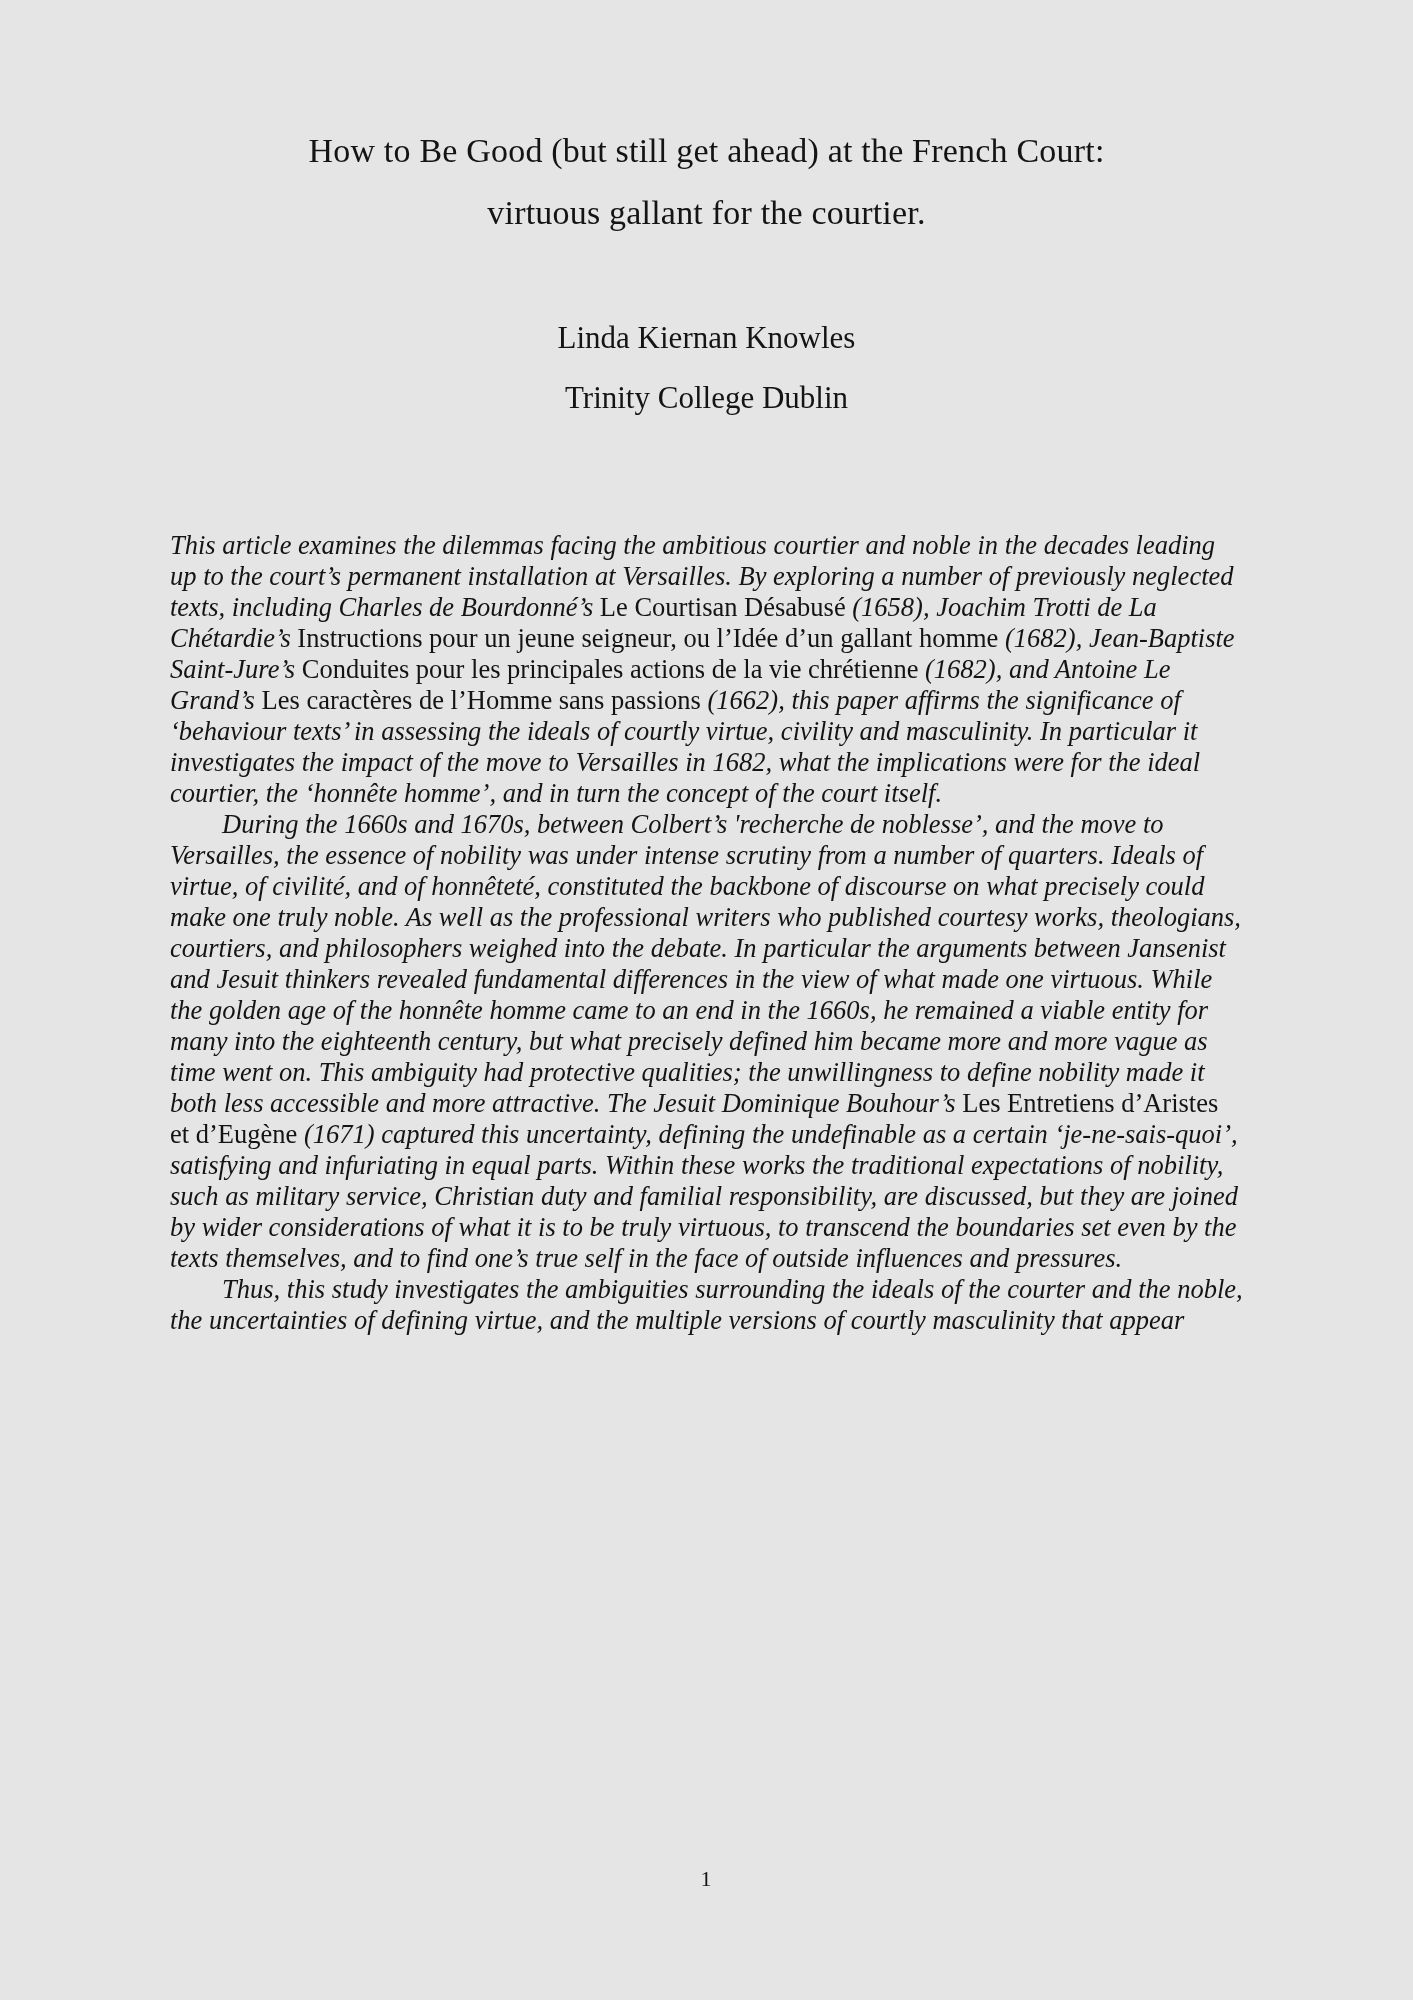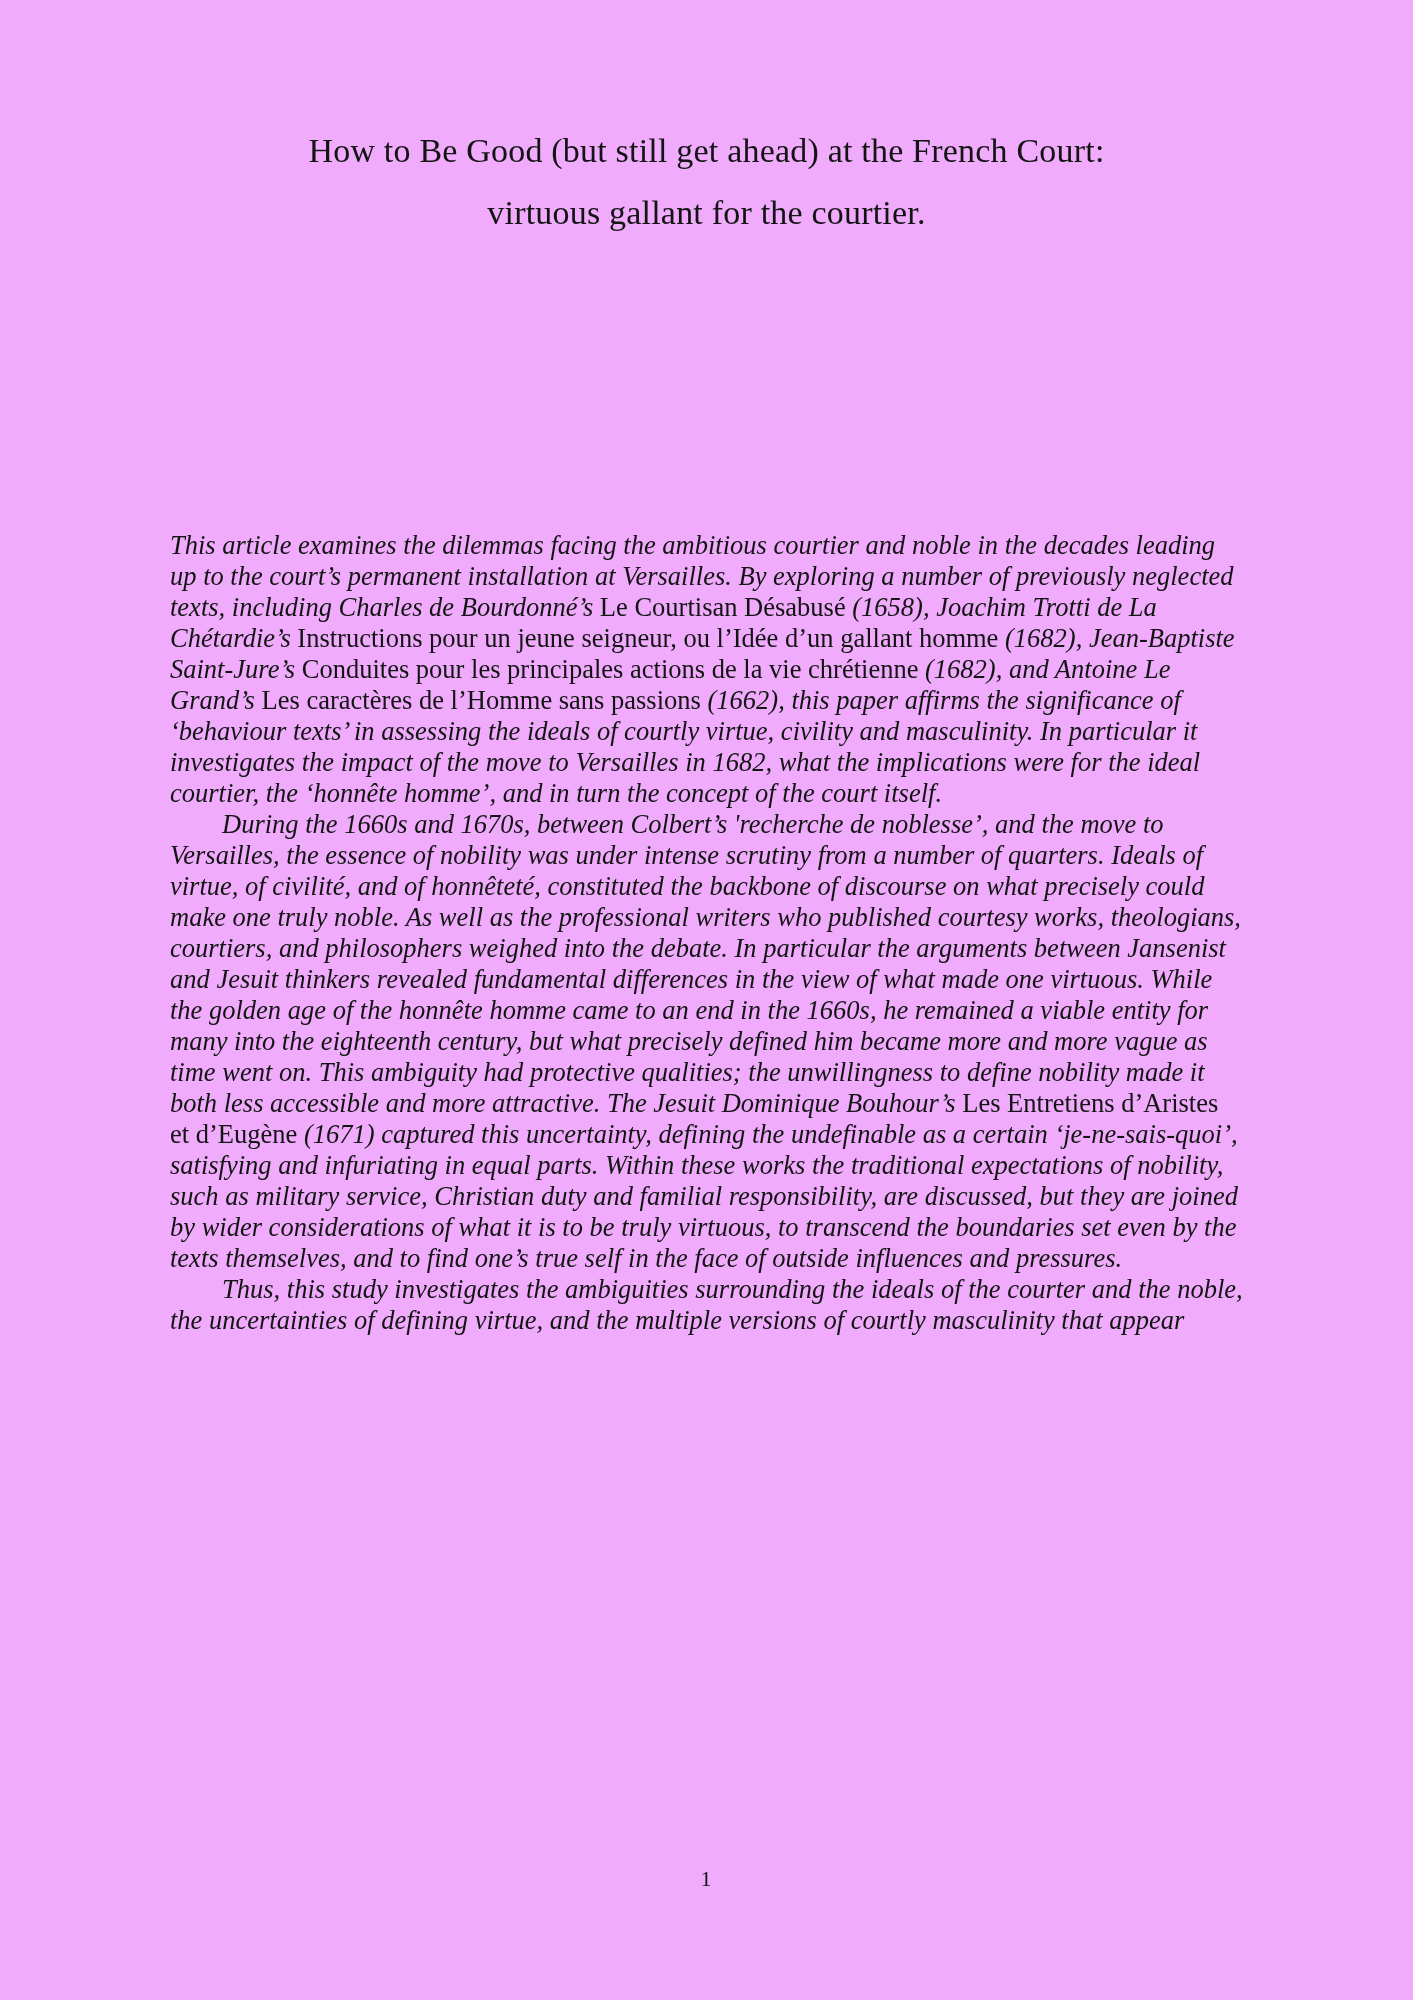--- a/index.html
+++ b/index.html
@@ -4,21 +4,21 @@
 <style>
   html, body {
     margin: 0;
     padding: 0;
     background: #ffffff;
   }
   .page {
     position: relative;
     width: 1413px;
     height: 2000px;
-    background: #f0abfc;
+    background: #e5e5e5;
     color: #141414;
     font-family: "Liberation Serif", serif;
     overflow: hidden;
   }
   .title-block {
     position: absolute;
     top: 120px;
     left: 0;
     width: 100%;
     text-align: center;
@@ -68,20 +68,24 @@
 </head>
 <body>
 
 <div class="page">
 
   <div class="title-block">
     <div>How to Be Good (but still get ahead) at the French Court:</div>
     <div>virtuous gallant for the courtier.</div>
   </div>
 
+  <div class="author-block">
+    <div>Linda Kiernan Knowles</div>
+    <div>Trinity College Dublin</div>
+  </div>
 
   <div class="body-block">
       <p class="para"><span class="ital">This article examines the dilemmas facing the ambitious courtier and noble in the decades leading up to the court’s permanent installation at Versailles. By exploring a number of previously neglected texts, including Charles de Bourdonné’s </span><span class="roman">Le Courtisan Désabusé </span><span class="ital">(1658), Joachim Trotti de La Chétardie’s </span><span class="roman">Instructions pour un jeune seigneur, ou l’Idée d’un gallant homme </span><span class="ital">(1682), Jean-Baptiste Saint-Jure’s </span><span class="roman">Conduites pour les principales actions de la vie chrétienne </span><span class="ital">(1682), and Antoine Le Grand’s </span><span class="roman">Les caractères de l’Homme sans passions </span><span class="ital">(1662), this paper affirms the significance of ‘behaviour texts’ in assessing the ideals of courtly virtue, civility and masculinity. In particular it investigates the impact of the move to Versailles in 1682, what the implications were for the ideal courtier, the ‘honnête homme’, and in turn the concept of the court itself.</span></p>
       <p class="para indent"><span class="ital">During the 1660s and 1670s, between Colbert’s 'recherche de noblesse’, and the move to Versailles, the essence of nobility was under intense scrutiny from a number of quarters. Ideals of virtue, of civilité, and of honnêteté, constituted the backbone of discourse on what precisely could make one truly noble. As well as the professional writers who published courtesy works, theologians, courtiers, and philosophers weighed into the debate. In particular the arguments between Jansenist and Jesuit thinkers revealed fundamental differences in the view of what made one virtuous. While the golden age of the honnête homme came to an end in the 1660s, he remained a viable entity for many into the eighteenth century, but what precisely defined him became more and more vague as time went on. This ambiguity had protective qualities; the unwillingness to define nobility made it both less accessible and more attractive. The Jesuit Dominique Bouhour’s </span><span class="roman">Les Entretiens d’Aristes et d’Eugène </span><span class="ital">(1671) captured this uncertainty, defining the undefinable as a certain ‘je-ne-sais-quoi’, satisfying and infuriating in equal parts. Within these works the traditional expectations of nobility, such as military service, Christian duty and familial responsibility, are discussed, but they are joined by wider considerations of what it is to be truly virtuous, to transcend the boundaries set even by the texts themselves, and to find one’s true self in the face of outside influences and pressures.</span></p>
       <p class="para indent"><span class="ital">Thus, this study investigates the ambiguities surrounding the ideals of the courter and the noble, the uncertainties of defining virtue, and the multiple versions of courtly masculinity that appear</span></p>
     </div>
 
   <div class="page-number">1</div>
 
 </div>

